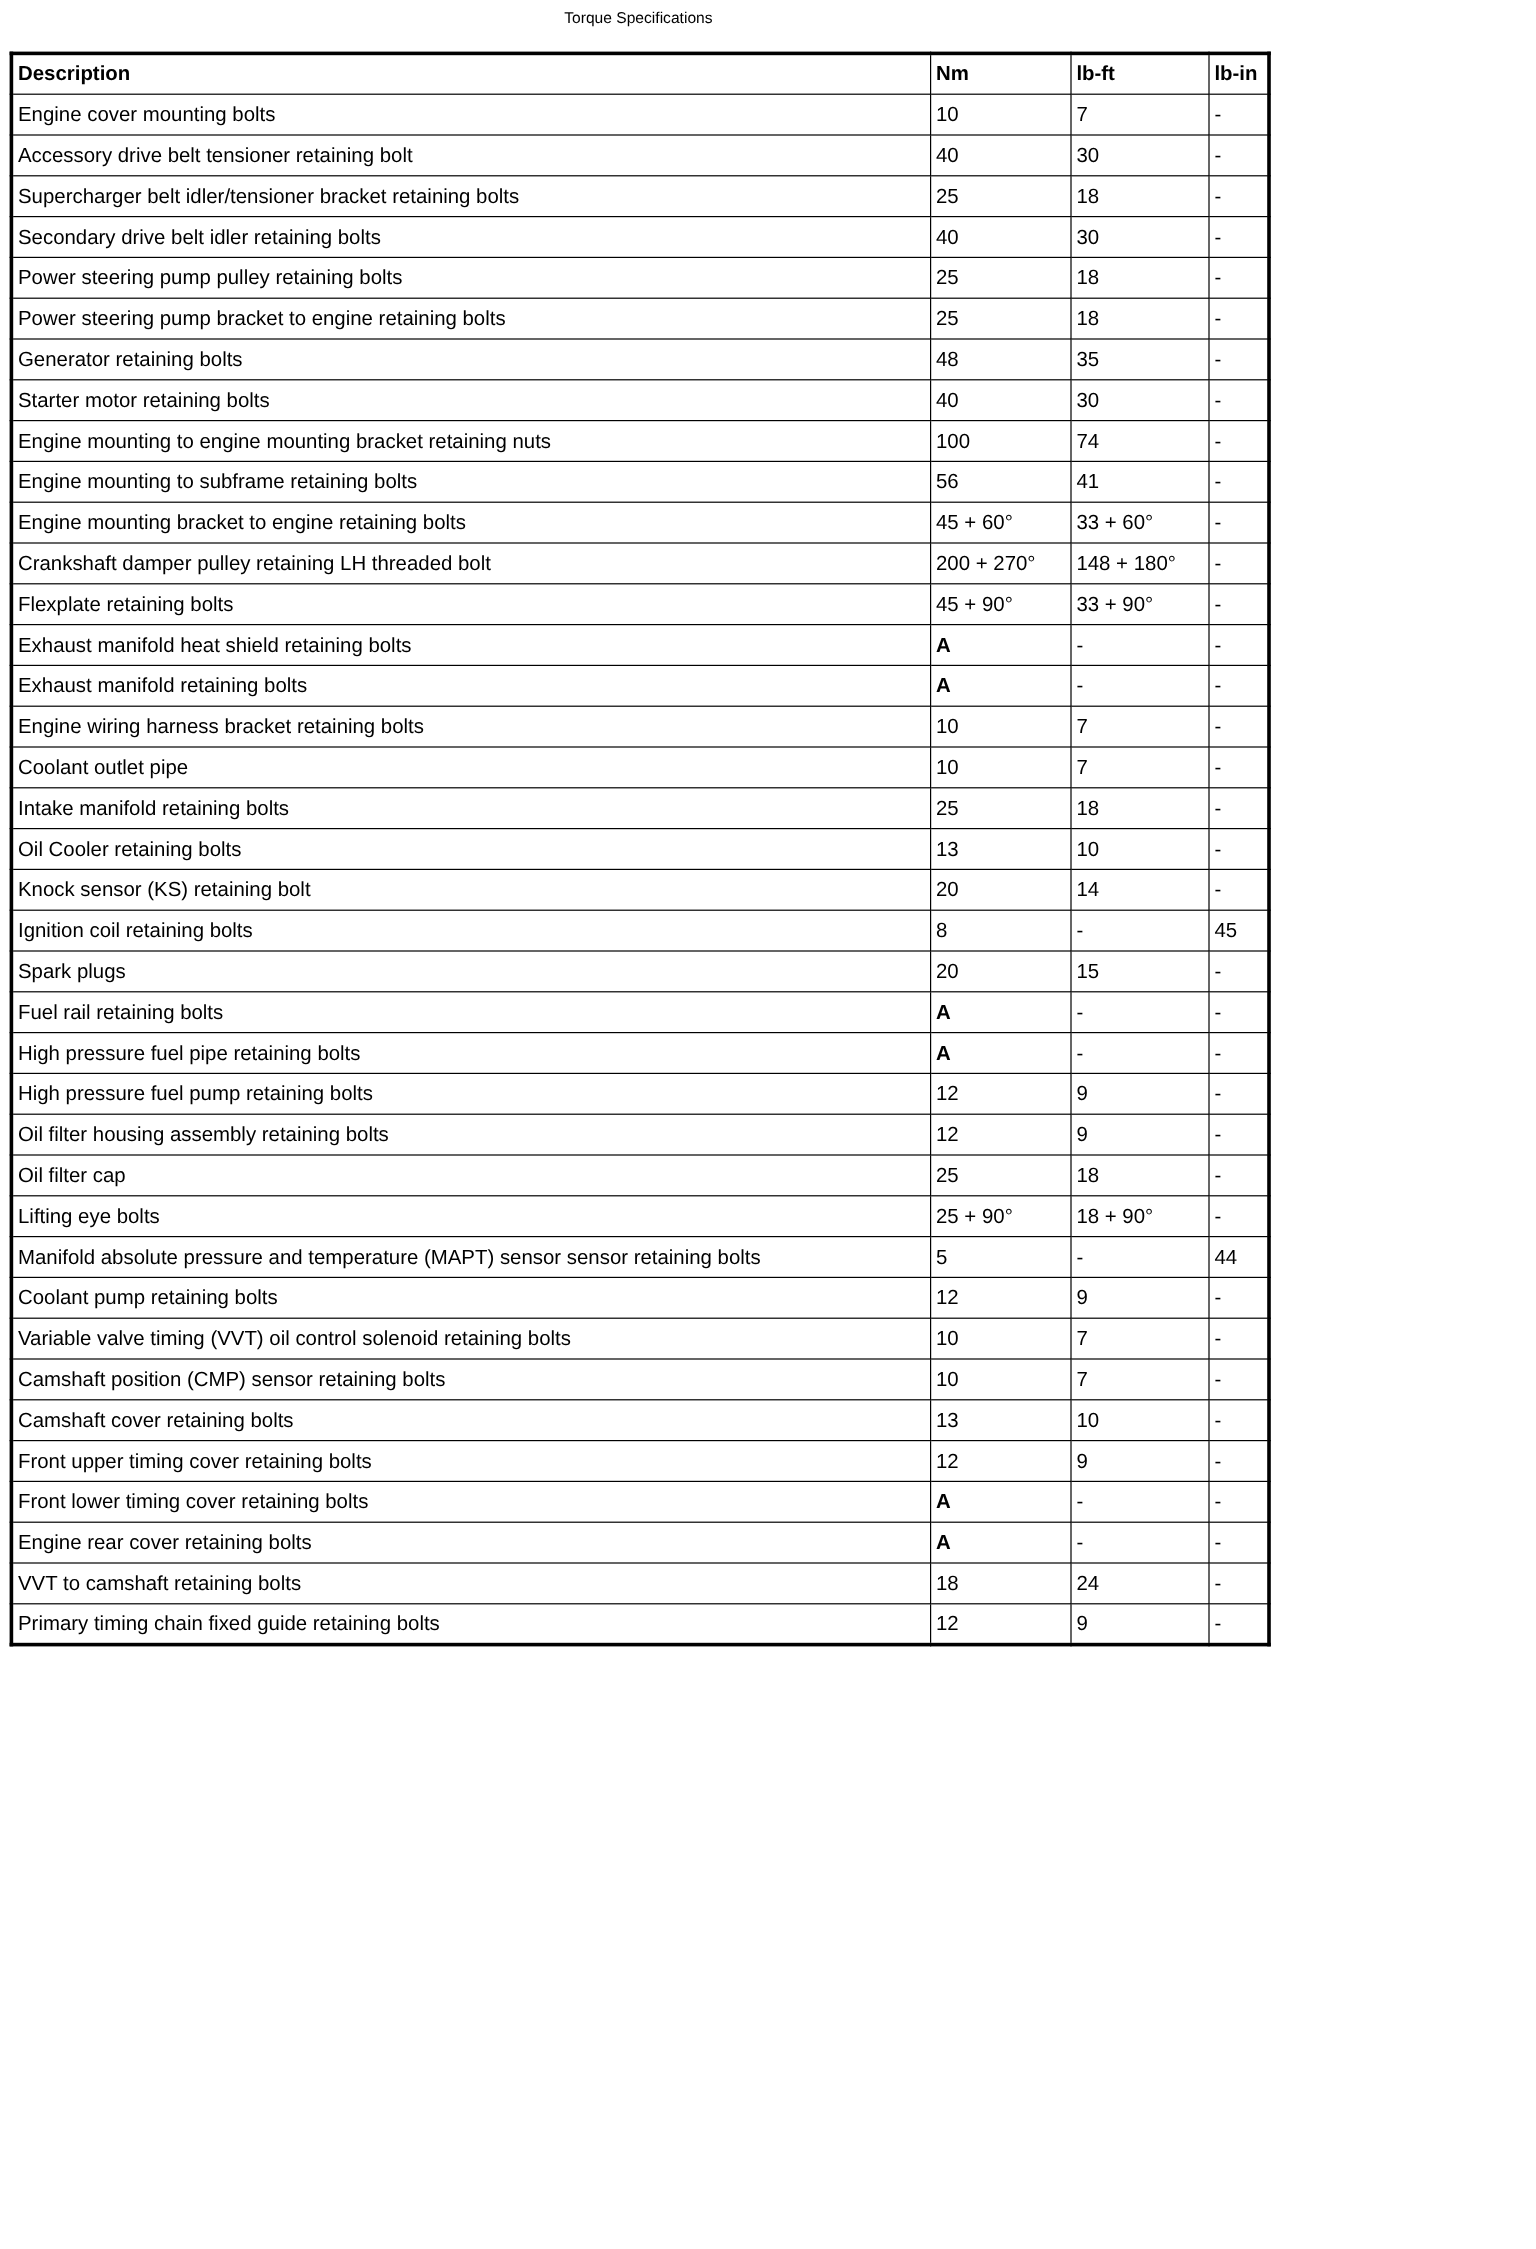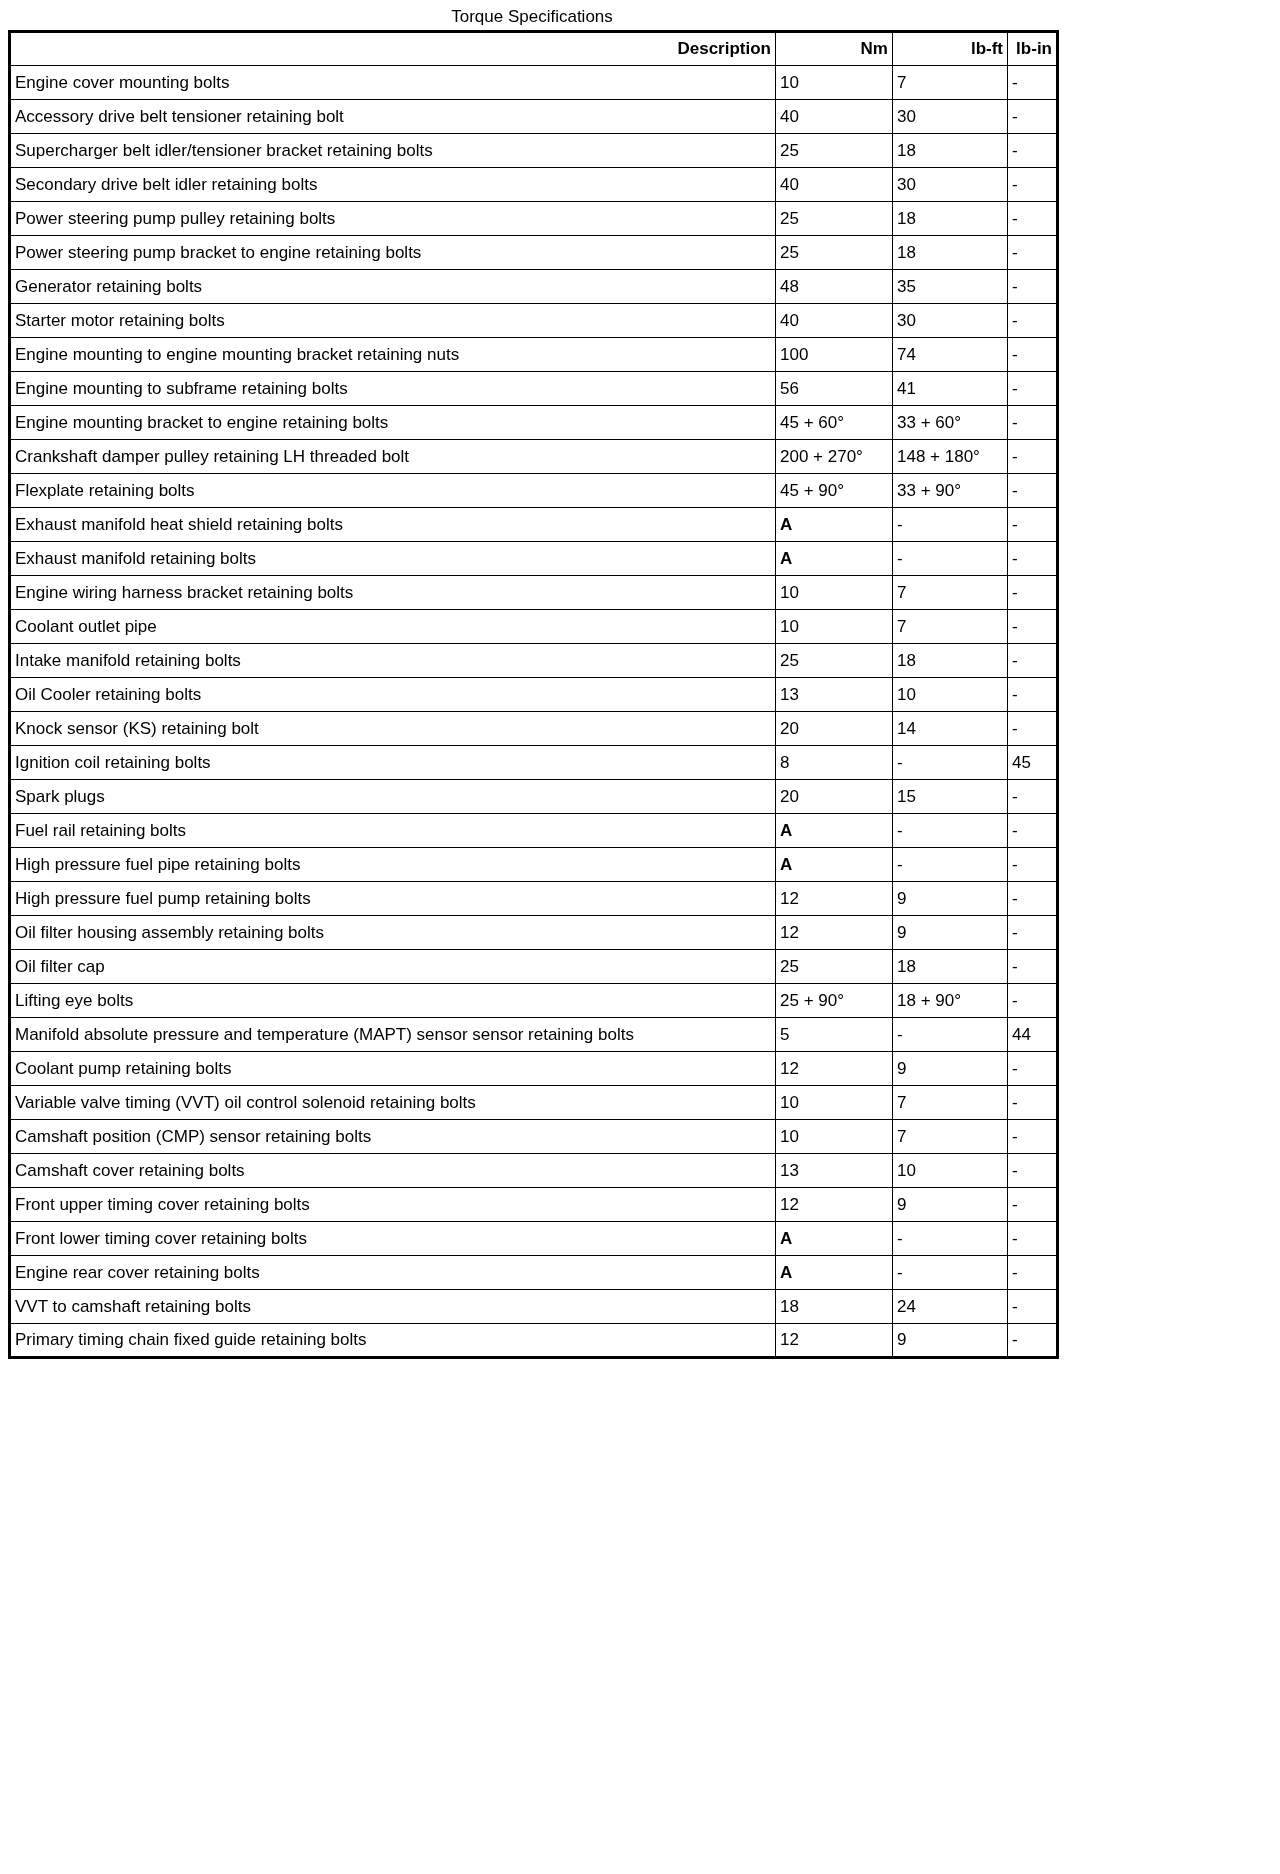--- a/index.html
+++ b/index.html
@@ -10,27 +10,27 @@
     color: #000000;
   }
   .page {
     width: 1280px;
     height: 1874px;
     background: #ffffff;
     box-sizing: border-box;
     position: relative;
   }
   .doc-title {
-    font-size: 17px;
+    font-size: 13px;
     font-weight: normal;
     text-align: center;
     width: 1048px;
     margin: 0 0 0 8px;
     padding-top: 7px;
-    padding-bottom: 3px;
+    padding-bottom: 21px;
   }
   table.spec-table {
     border-collapse: collapse;
     table-layout: fixed;
     width: 1048px;
     margin-left: 8px;
     border: 3px solid #000000;
   }
   table.spec-table th,
   table.spec-table td {
@@ -40,21 +40,21 @@
     height: 34px;
     padding: 0 4px;
     box-sizing: border-box;
     overflow: hidden;
     white-space: nowrap;
     vertical-align: middle;
     background: #ffffff;
   }
   table.spec-table th {
     font-weight: bold;
-    text-align: right;
+    text-align: left;
   }
   table.spec-table td {
     font-weight: normal;
     text-align: left;
   }
   table.spec-table td.bold {
     font-weight: bold;
   }
 </style>
 </head>

